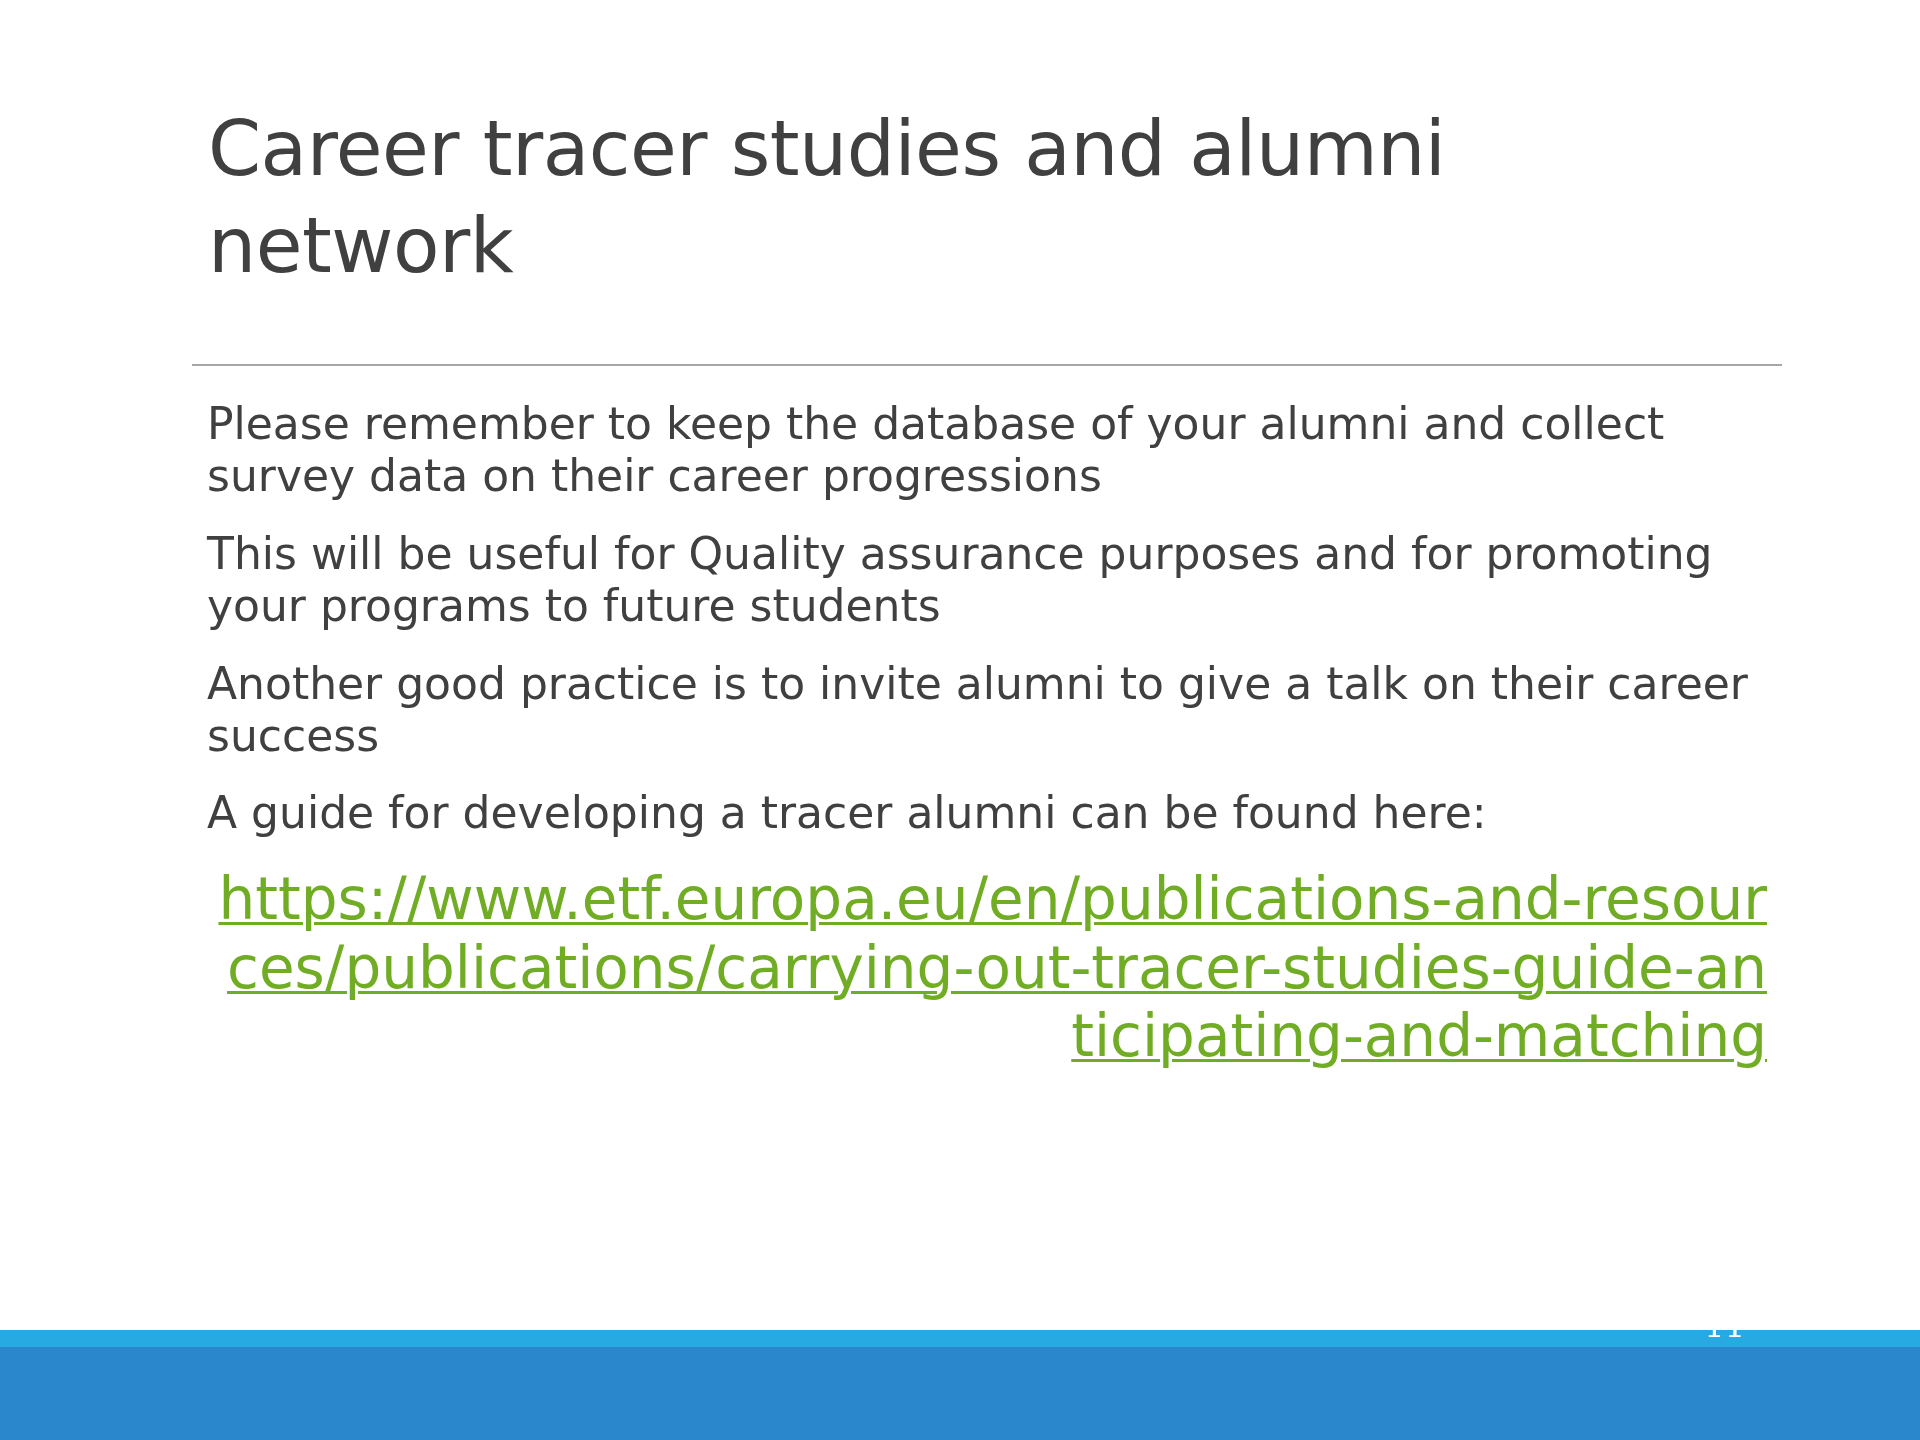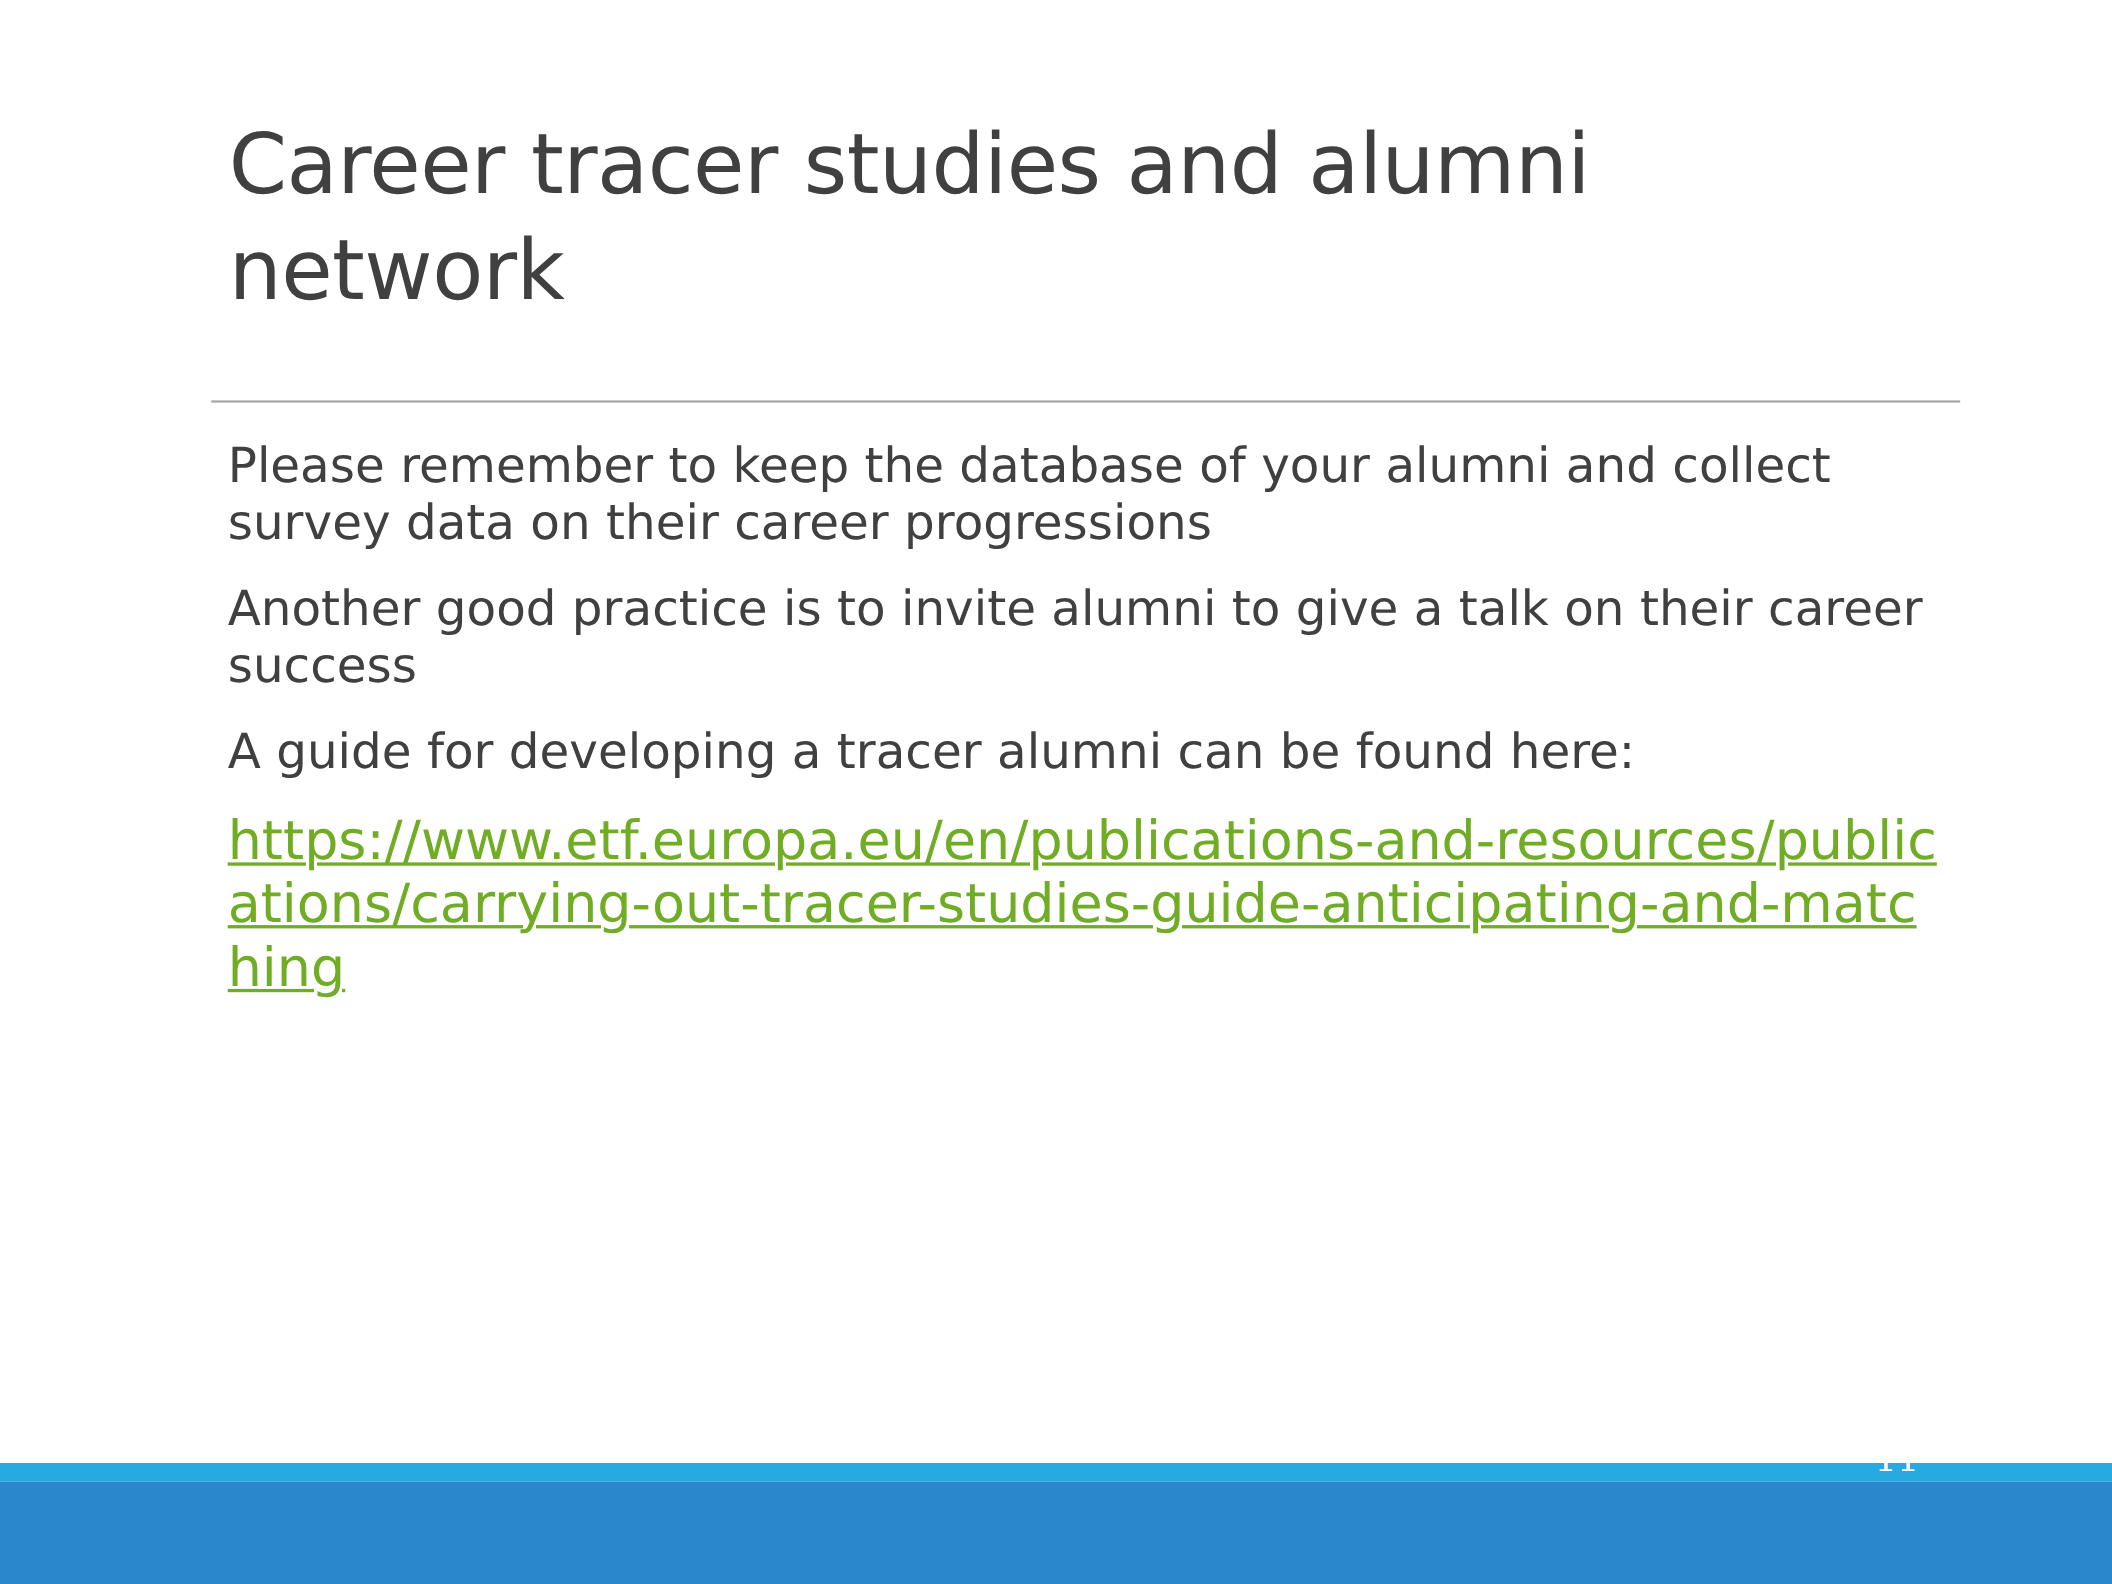--- a/index.html
+++ b/index.html
@@ -61,25 +61,26 @@
     font-size: 44px;
     line-height: 1.18;
     font-weight: 400;
     color: #404040;
     margin: 0 0 26px 0;
     max-width: 1560px;
   }
 
   .link-para {
     font-family: "DejaVu Sans", sans-serif;
-    font-size: 49px;
+    font-size: 58px;
     line-height: 1.18;
     font-weight: 400;
     margin: 0;
     max-width: 1560px;
+    text-align: right;
   }
   .url-link {
     color: #70ad25;
     text-decoration: underline;
     text-decoration-color: #70ad25;
     text-decoration-thickness: 3px;
     text-underline-offset: 3px;
     word-break: break-all;
   }
 
@@ -118,20 +119,21 @@
   <div class="title-block">
     <h1 class="slide-title">Career tracer studies and alumni network</h1>
   </div>
 
   <div class="divider"></div>
 
   <div class="body-block">
 
     <p class="body-para">Please remember to keep the database of your alumni and collect survey data on their career progressions</p>
 
+    <p class="body-para">This will be useful for Quality assurance purposes and for promoting your programs to future students</p>
 
     <p class="body-para">Another good practice is to invite alumni to give a talk on their career success</p>
 
     <p class="body-para">A guide for developing a tracer alumni can be found here:</p>
 
     <p class="link-para"><span class="url-link">https://www.etf.europa.eu/en/publications-and-resources/publications/carrying-out-tracer-studies-guide-anticipating-and-matching</span></p>
 
   </div>
 
   <div class="band-light"></div>

